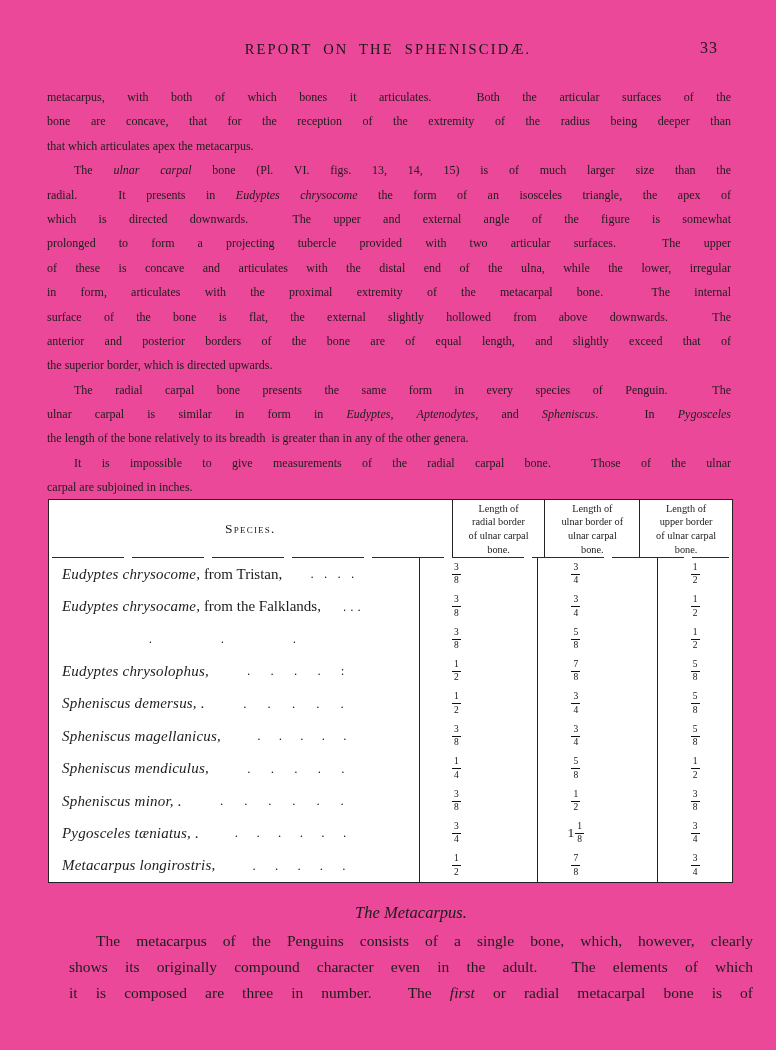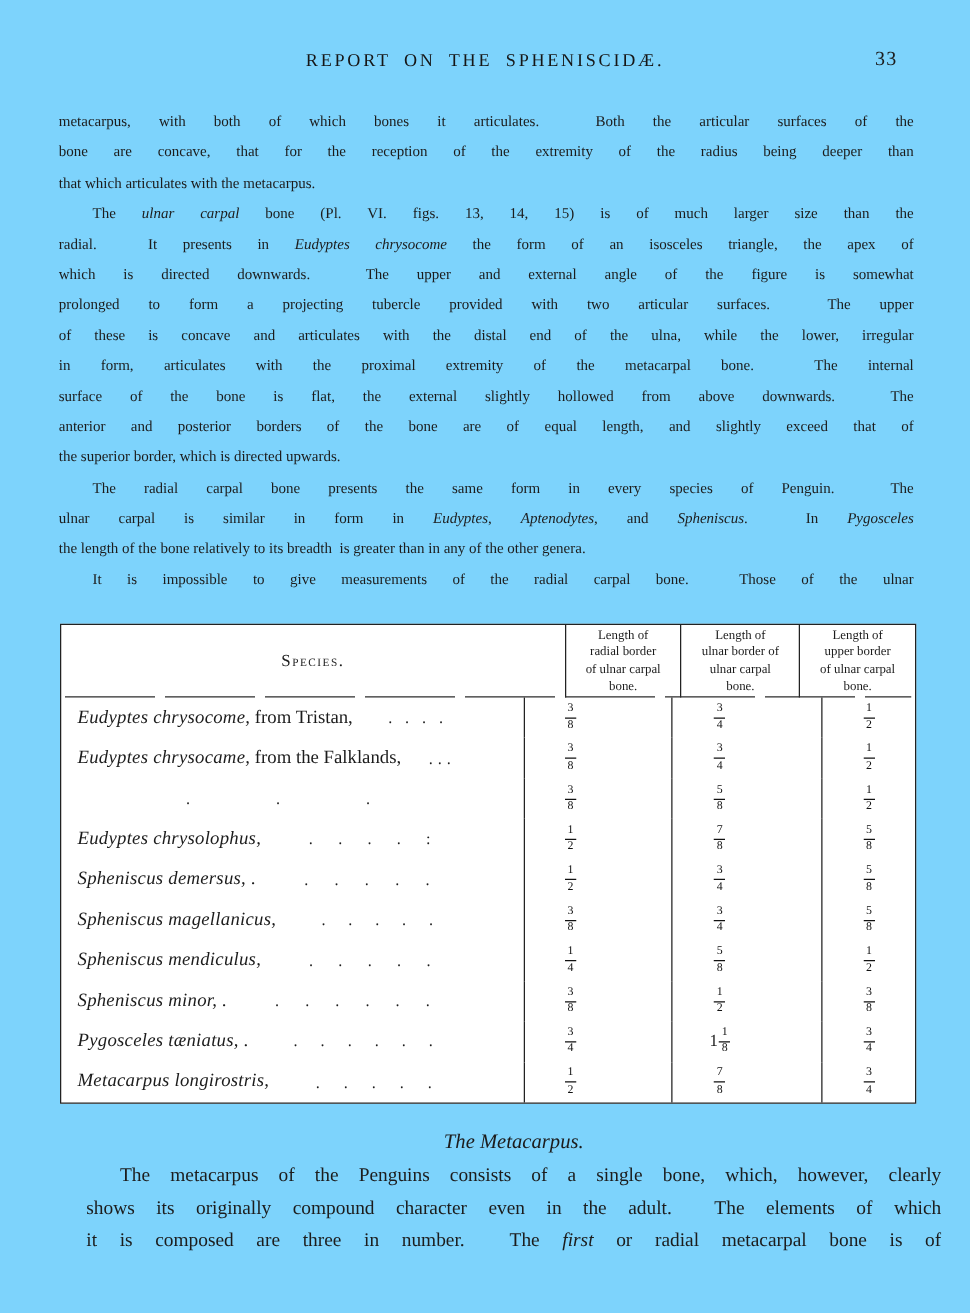--- a/index.html
+++ b/index.html
@@ -1,17 +1,17 @@
 <!DOCTYPE html>
 <html><head>
 <meta charset="utf-8">
 <style>
   html,body{margin:0;padding:0;background:#ffffff;}
   .page{
-    position:relative;width:776px;height:1050px;background:#7dd3fc;
+    position:relative;width:776px;height:1050px;background:#ec4899;
     font-family:"Liberation Serif",serif;color:#1c1c1c;overflow:hidden;
   }
   .header-title{
     position:absolute;top:41px;left:0;right:0;text-align:center;
     font-size:14.5px;letter-spacing:2.2px;word-spacing:5px;color:#161616;
   }
   .page-number{position:absolute;top:39px;left:700px;font-size:16px;letter-spacing:1px;}
 
   #body-top{position:absolute;top:85px;left:47px;width:684px;}
   .line{
@@ -67,34 +67,35 @@
 </head>
 <body>
 
 <div class="page">
   <div class="header-title">REPORT ON THE SPHENISCIDÆ.</div>
   <div class="page-number">33</div>
 
   <div id="body-top">
       <div class="line">metacarpus, with both of which bones it articulates.&nbsp; Both the articular surfaces of the</div>
       <div class="line">bone are concave, that for the reception of the extremity of the radius being deeper than</div>
-      <div class="line lastline">that which articulates with the metacarpus.</div>
+      <div class="line lastline">that which articulates apex the metacarpus.</div>
       <div class="line indent">The <i>ulnar carpal</i> bone (Pl. VI. figs. 13, 14, 15) is of much larger size than the</div>
       <div class="line">radial.&nbsp; It presents in <i>Eudyptes chrysocome</i> the form of an isosceles triangle, the apex of</div>
       <div class="line">which is directed downwards.&nbsp; The upper and external angle of the figure is somewhat</div>
       <div class="line">prolonged to form a projecting tubercle provided with two articular surfaces.&nbsp; The upper</div>
       <div class="line">of these is concave and articulates with the distal end of the ulna, while the lower, irregular</div>
       <div class="line">in form, articulates with the proximal extremity of the metacarpal bone.&nbsp; The internal</div>
       <div class="line">surface of the bone is flat, the external slightly hollowed from above downwards.&nbsp; The</div>
       <div class="line">anterior and posterior borders of the bone are of equal length, and slightly exceed that of</div>
       <div class="line lastline">the superior border, which is directed upwards.</div>
       <div class="line indent">The radial carpal bone presents the same form in every species of Penguin.&nbsp; The</div>
       <div class="line">ulnar carpal is similar in form in <i>Eudyptes</i>, <i>Aptenodytes</i>, and <i>Spheniscus</i>.&nbsp; In <i>Pygosceles</i></div>
       <div class="line lastline">the length of the bone relatively to its breadth&nbsp; is greater than in any of the other genera.</div>
       <div class="line indent">It is impossible to give measurements of the radial carpal bone.&nbsp; Those of the ulnar</div>
+      <div class="line lastline">carpal are subjoined in inches.</div>
     </div>
 
   <div id="meas-table">
     <div class="thead">
       <div class="th-species">Species.</div>
       <div class="th-num">Length of radial border of ulnar carpal bone.</div>
       <div class="th-num mid">Length of ulnar border of ulnar carpal bone.</div>
       <div class="th-num">Length of upper border of ulnar carpal bone.</div>
     </div>
     <div class="tbody" id="tbody">

